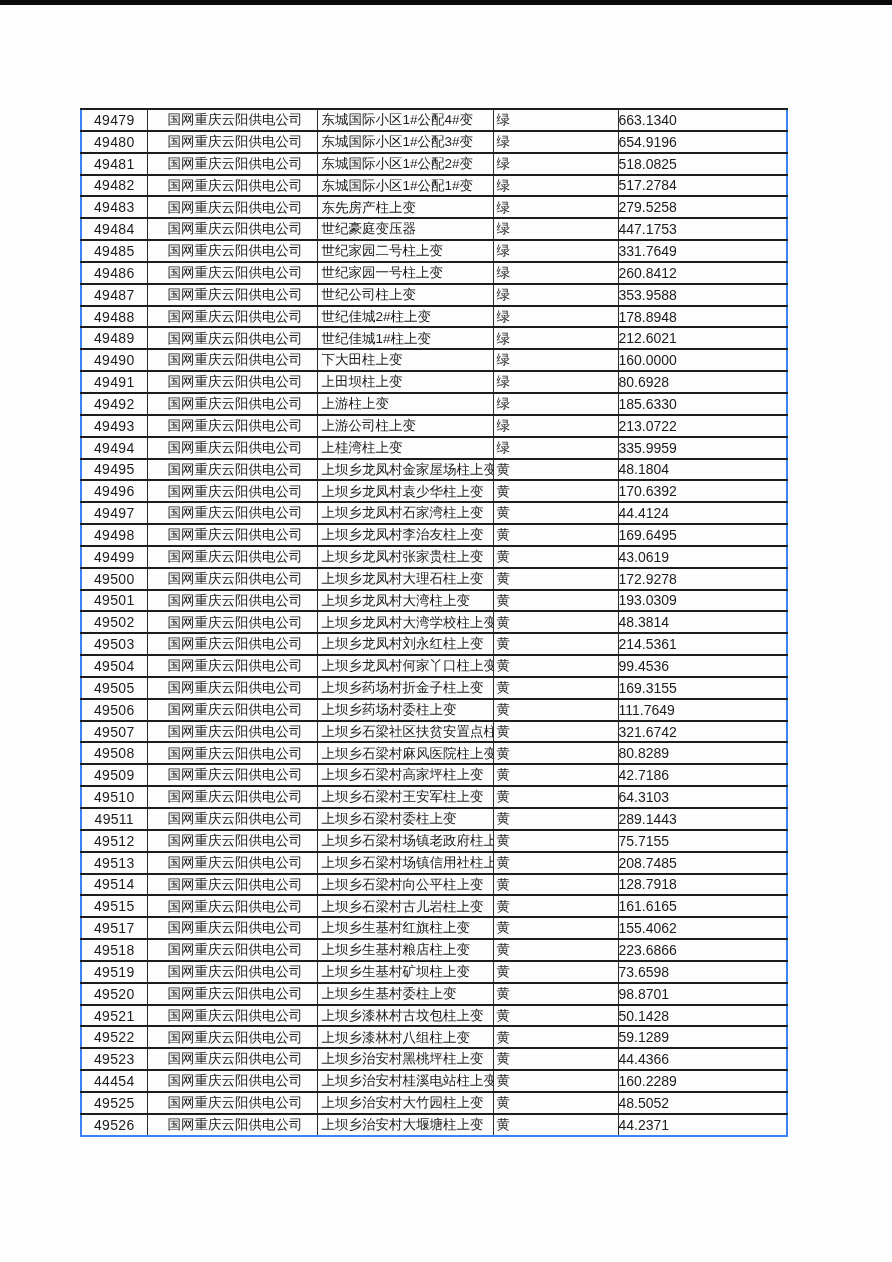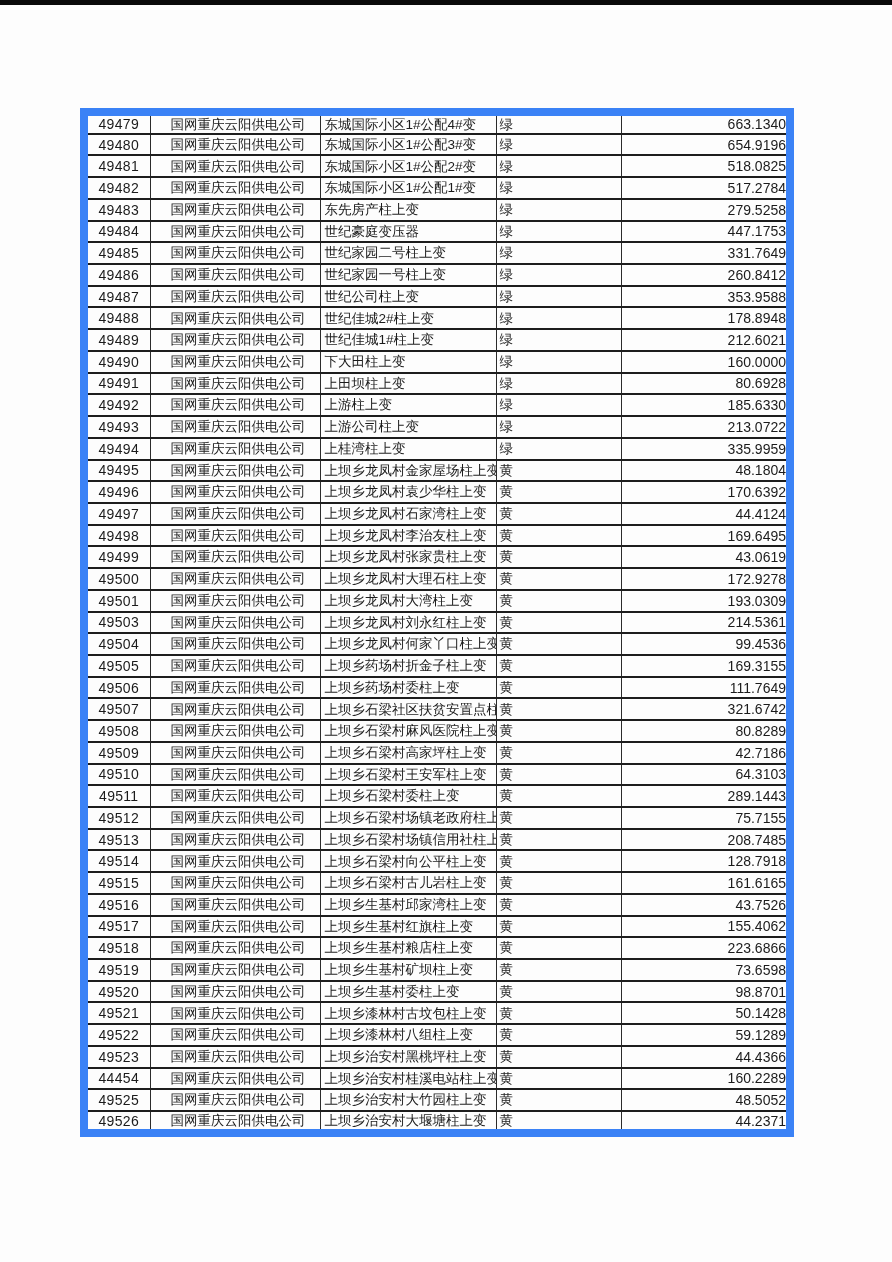--- a/index.html
+++ b/index.html
@@ -25,21 +25,21 @@
   }
   .sheet-table {
     position: absolute;
     left: 80px;
     top: 108px;
     width: 706px;
     height: 1029px;
     border-collapse: collapse;
     table-layout: fixed;
     background: #fdfdfd;
-    border: 8px solid #3b82f6;
+    border: 2px solid #3b82f6;
   }
   .sheet-table td {
     border-left: 1px solid #2b2b2b;
     border-top: 2px solid #1d1d1d;
     padding: 0;
     font-size: 13.5px;
     line-height: 1;
     white-space: nowrap;
     overflow: hidden;
     color: #1b1b1b;
@@ -58,21 +58,21 @@
   td.cell-name {
     padding-left: 4px;
     text-align: left;
     margin-left: 24px;
   }
   td.cell-color {
     padding-left: 3px;
     text-align: left;
   }
   td.cell-value {
-    text-align: right;
+    text-align: left;
     font-size: 14px;
   }
 </style>
 </head>
 <body>
 
 <div class="top-bar"></div>
 
 <table class="sheet-table">
   <colgroup>
@@ -238,20 +238,27 @@
         <td class="cell-value">172.9278</td>
       </tr>
       <tr>
         <td class="cell-id">49501</td>
         <td class="cell-company">国网重庆云阳供电公司</td>
         <td class="cell-name">上坝乡龙凤村大湾柱上变</td>
         <td class="cell-color">黄</td>
         <td class="cell-value">193.0309</td>
       </tr>
       <tr>
+        <td class="cell-id">49502</td>
+        <td class="cell-company">国网重庆云阳供电公司</td>
+        <td class="cell-name">上坝乡龙凤村大湾学校柱上变</td>
+        <td class="cell-color">黄</td>
+        <td class="cell-value">48.3814</td>
+      </tr>
+      <tr>
         <td class="cell-id">49503</td>
         <td class="cell-company">国网重庆云阳供电公司</td>
         <td class="cell-name">上坝乡龙凤村刘永红柱上变</td>
         <td class="cell-color">黄</td>
         <td class="cell-value">214.5361</td>
       </tr>
       <tr>
         <td class="cell-id">49504</td>
         <td class="cell-company">国网重庆云阳供电公司</td>
         <td class="cell-name">上坝乡龙凤村何家丫口柱上变</td>
@@ -327,27 +334,20 @@
         <td class="cell-name">上坝乡石梁村向公平柱上变</td>
         <td class="cell-color">黄</td>
         <td class="cell-value">128.7918</td>
       </tr>
       <tr>
         <td class="cell-id">49515</td>
         <td class="cell-company">国网重庆云阳供电公司</td>
         <td class="cell-name">上坝乡石梁村古儿岩柱上变</td>
         <td class="cell-color">黄</td>
         <td class="cell-value">161.6165</td>
-      </tr>
-      <tr>
-        <td class="cell-id">49516</td>
-        <td class="cell-company">国网重庆云阳供电公司</td>
-        <td class="cell-name">上坝乡生基村邱家湾柱上变</td>
-        <td class="cell-color">黄</td>
-        <td class="cell-value">43.7526</td>
       </tr>
       <tr>
         <td class="cell-id">49517</td>
         <td class="cell-company">国网重庆云阳供电公司</td>
         <td class="cell-name">上坝乡生基村红旗柱上变</td>
         <td class="cell-color">黄</td>
         <td class="cell-value">155.4062</td>
       </tr>
       <tr>
         <td class="cell-id">49518</td>

